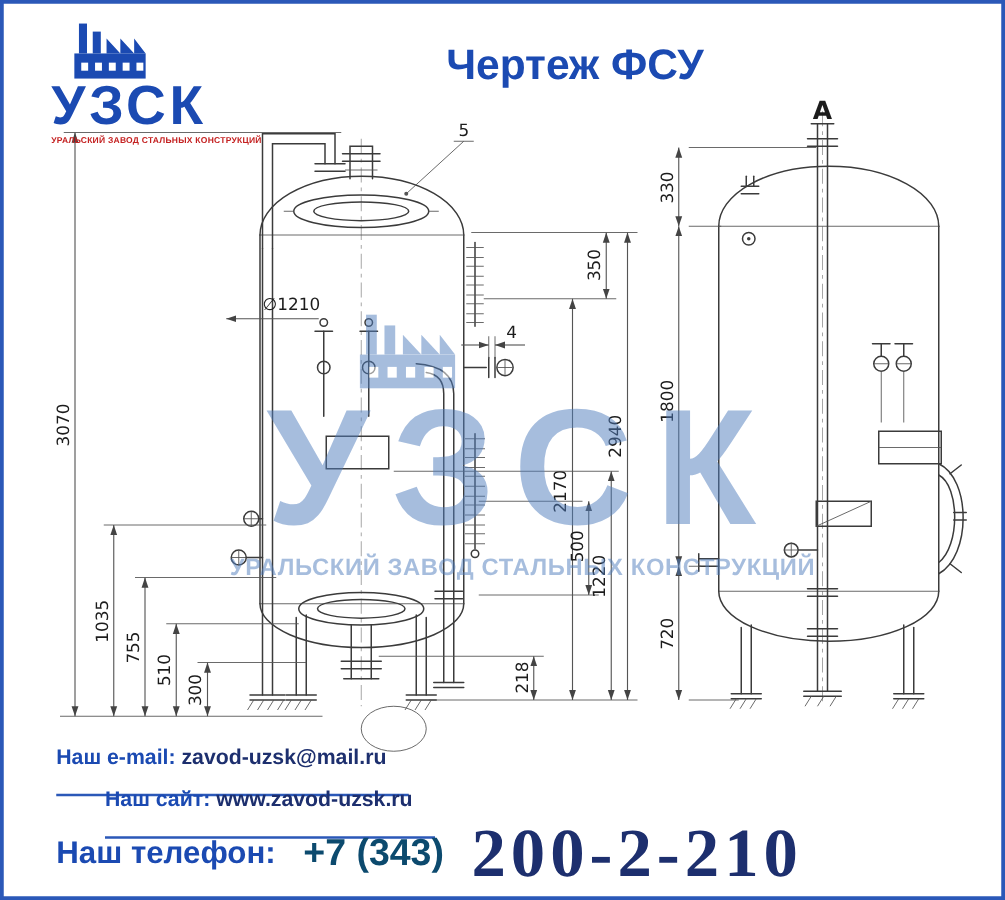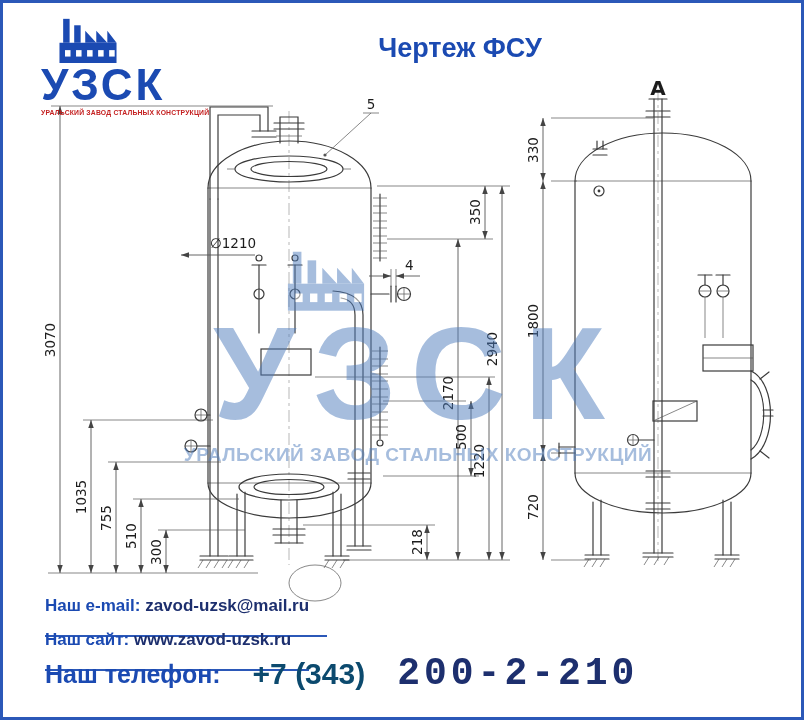--- a/index.html
+++ b/index.html
@@ -8,43 +8,43 @@
   
   svg.draw{position:absolute;left:0;top:0;z-index:1;}
   .s{stroke:#3b3b3b;stroke-width:1.2;fill:none;stroke-linecap:round;}
   .t{stroke:#555;stroke-width:0.7;fill:none;}
   .d{stroke:#555;stroke-width:0.9;fill:none;}
   .cl{stroke:#999;stroke-width:0.7;fill:none;stroke-dasharray:12 4 3 4;}
   .txt{font-family:"DejaVu Sans",sans-serif;font-size:13.5px;fill:#1c1c1c;}
   .big{font-family:"DejaVu Sans",sans-serif;font-size:20px;font-weight:bold;fill:#1c1c1c;}
   
   .title{position:absolute;left:120px;right:4px;top:30px;text-align:center;z-index:4;
-         font-size:27px;font-weight:bold;color:#1b4ab2;}
+         font-size:34px;font-weight:bold;color:#1b4ab2;}
   .logo{position:absolute;left:38px;top:14px;width:170px;z-index:4;}
   .logo svg{display:block;margin-left:14px;}
   .logo-name{font-size:44px;font-weight:bold;color:#1b4ab2;letter-spacing:3px;line-height:1.0;}
   .logo-tag{font-size:6.8px;font-weight:bold;color:#c42020;letter-spacing:0.2px;margin-top:2px;}
   
   .watermark{position:absolute;left:150px;top:246px;width:530px;text-align:center;z-index:3;
              color:#4f7dbd;opacity:0.5;pointer-events:none;}
   .wm-icon{display:block;margin-left:130px;}
   .wm-name{font-size:132px;font-weight:bold;line-height:0.95;letter-spacing:18px;}
   .wm-tag{font-size:19px;font-weight:bold;margin-top:8px;letter-spacing:0.5px;white-space:nowrap;}
   
   .row-email,.row-site{position:absolute;left:42px;z-index:4;display:inline-block;
       border-bottom:2px solid #2b58b8;padding:0 18px 19px 0;font-size:17px;font-weight:bold;}
   .row-email{top:593px;}
-  .row-site{top:627px;}
+  .row-site{top:627px;margin-left:39px;}
   .c-label{color:#1b4ab2;}
   .c-value{color:#1d2f6e;}
-  .row-phone{position:absolute;left:42px;top:652px;z-index:4;display:flex;align-items:center;gap:32px;}
+  .row-phone{position:absolute;left:42px;top:652px;z-index:4;display:flex;align-items:center;gap:22px;}
   .ph-label{font-size:25px;font-weight:bold;color:#1b4ab2;}
   .ph-code{font-size:30px;font-weight:bold;color:#0c4a6e;}
-  .ph-number{font-size:38px;font-weight:bold;color:#1d2f6e;letter-spacing:4px;line-height:1;
-             font-family:Liberation Mono, monospace;}
+  .ph-number{font-size:55px;font-weight:bold;color:#1d2f6e;letter-spacing:4px;line-height:1;
+             font-family:Liberation Serif, serif;}
 </style>
 </head>
 <body>
 
 <div class="page">
 
   <svg class="draw" width="804" height="720" viewBox="0 0 804 720">
     <defs>
       <marker id="arw" viewBox="0 0 10 10" refX="10" refY="5" markerWidth="9" markerHeight="9" orient="auto-start-reverse">
         <path d="M0,1.6 L10,5 L0,8.4 Z" fill="#444"></path>

